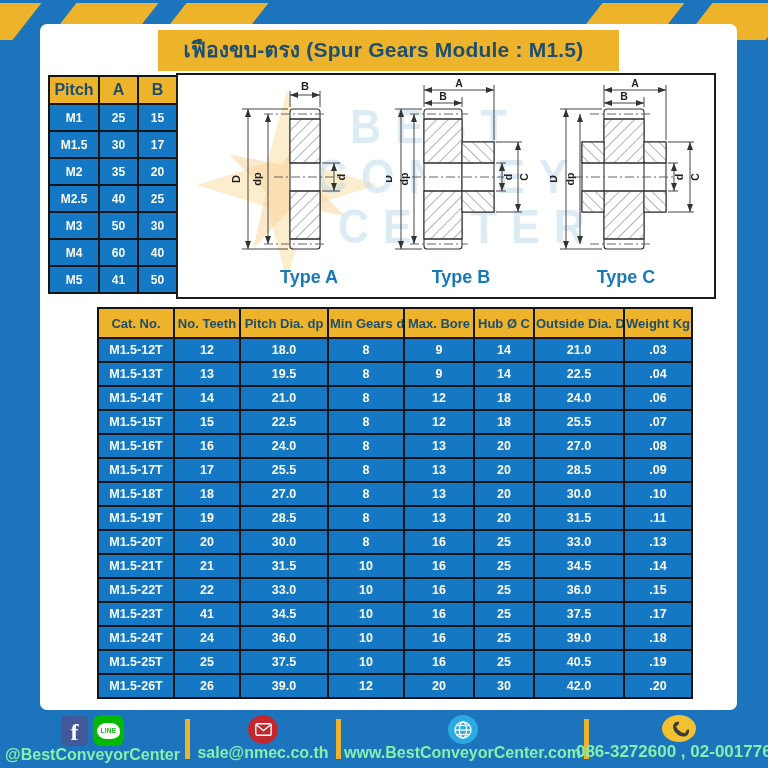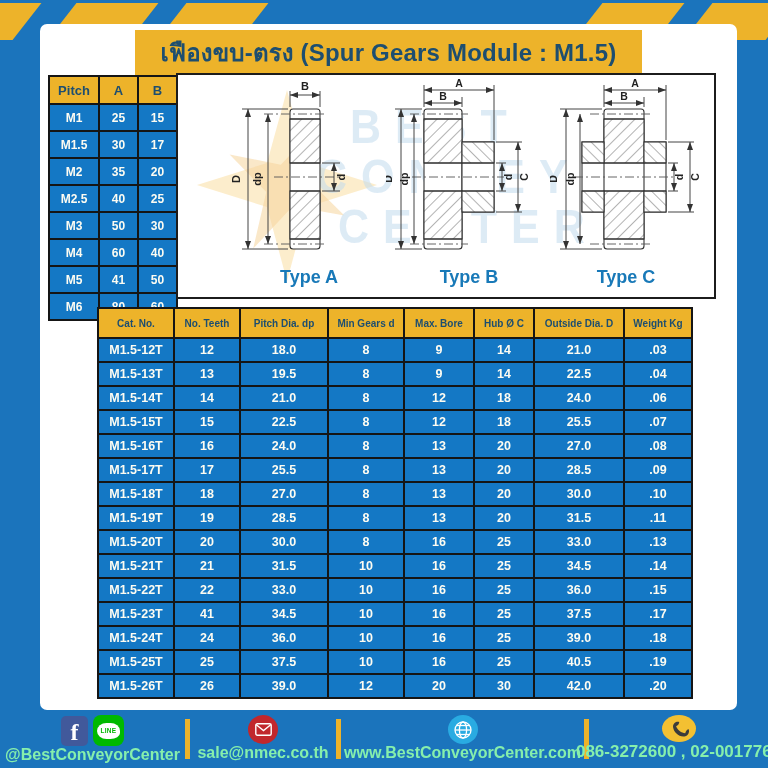--- a/index.html
+++ b/index.html
@@ -6,35 +6,35 @@
   body{font-family:"Liberation Sans","DejaVu Sans",sans-serif;}
   .page{position:relative;width:768px;height:768px;background:#1b74bc;overflow:hidden;}
 
   
   .stripe{position:absolute;top:3px;height:37px;width:82px;background:#edb32a;transform:skewX(-38deg);}
 
   
   .card{position:absolute;left:40px;top:24px;width:697px;height:686px;background:#ffffff;border-radius:7px;}
 
   .title-row{text-align:center;padding-top:6px;}
-  .title-badge{display:inline-block;background:#edb32a;color:#1d4e70;font-size:24px;font-weight:bold;
-    padding:3px 26px 5px 26px;letter-spacing:0.2px;}
+  .title-badge{display:inline-block;background:#edb32a;color:#1d4e70;font-size:21px;font-weight:bold;
+    padding:3px 36px 5px 26px;letter-spacing:0.2px;}
 
   
   table{border-collapse:collapse;table-layout:fixed;}
   th,td{border:2px solid #151515;text-align:center;font-weight:bold;overflow:hidden;white-space:nowrap;}
   th{background:#edb32a;color:#1d4e70;}
   td{background:#1478c5;color:#fdfcf2;}
 
   .pitch-table{position:absolute;left:8px;top:51px;width:128px;font-size:12px;}
-  .pitch-table th{height:24px;font-size:13px;}
+  .pitch-table th{height:24px;font-size:16px;}
   .pitch-table td{height:23px;}
 
   .spec-table{position:absolute;left:57px;top:283px;width:594px;font-size:12.5px;}
-  .spec-table th{height:26px;font-size:10px;}
+  .spec-table th{height:26px;font-size:13px;}
   .spec-table td{height:20px;}
 
   
   .diagram-box{position:absolute;left:136px;top:49px;width:536px;height:222px;border:2px solid #1c1c1c;
     background:#fff;overflow:hidden;}
   .diag{position:absolute;top:4px;}
   .caption{position:absolute;top:192px;width:110px;text-align:center;font-size:18px;font-weight:bold;color:#1879b8;}
 
   
   .wm-text{position:absolute;left:138px;top:26px;width:392px;z-index:0;opacity:0.55;}
@@ -123,25 +123,20 @@
           </tr>
           <tr>
             <td>M4</td>
             <td>60</td>
             <td>40</td>
           </tr>
           <tr>
             <td>M5</td>
             <td>41</td>
             <td>50</td>
-          </tr>
-          <tr>
-            <td>M6</td>
-            <td>80</td>
-            <td>60</td>
           </tr>
         </tbody>
       </table>
 
     <div class="diagram-box">
 
       <svg class="wm-logo" width="190" height="200" viewBox="0 0 190 200">
         <path d="M95 5 L115 78 L185 100 L115 122 L95 196 L75 122 L5 100 L75 78 Z" fill="#f6c355" opacity="0.6"></path>
         <path d="M95 30 L110 85 L160 100 L110 116 L95 172 L80 116 L30 100 L80 85 Z" fill="#eda93c" opacity="0.55" transform="rotate(28 95 100)"></path>
       </svg>
@@ -307,21 +302,21 @@
           <text x="85" y="8">A</text>
           <text x="74" y="21">B</text>
           <text transform="rotate(-90 7 100)" x="7" y="100">D</text>
           <text transform="rotate(-90 24 100)" x="24" y="100">dp</text>
           <text transform="rotate(-90 133 98)" x="133" y="98">d</text>
           <text transform="rotate(-90 149 98)" x="149" y="98">C</text>
         </g>
       </svg>
 
       <div class="caption" style="left:76px">Type A</div>
-      <div class="caption" style="left:236px">Type B</div>
+      <div class="caption" style="left:228px">Type B</div>
       <div class="caption" style="left:393px">Type C</div>
     </div>
 
     <table class="spec-table">
       <colgroup>
         <col style="width:76px">
           <col style="width:66px">
           <col style="width:88px">
           <col style="width:76px">
         <col style="width:70px">

